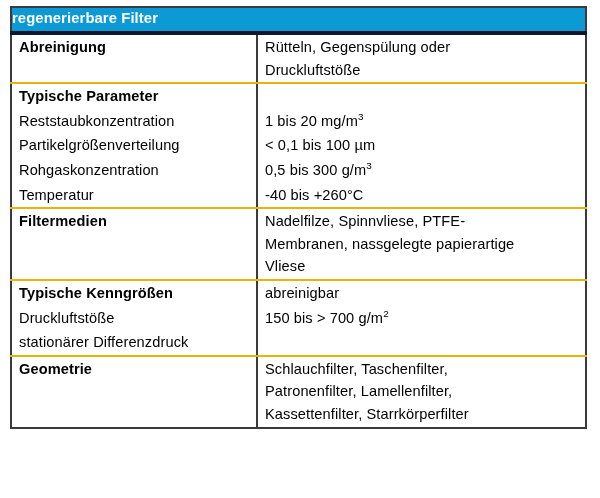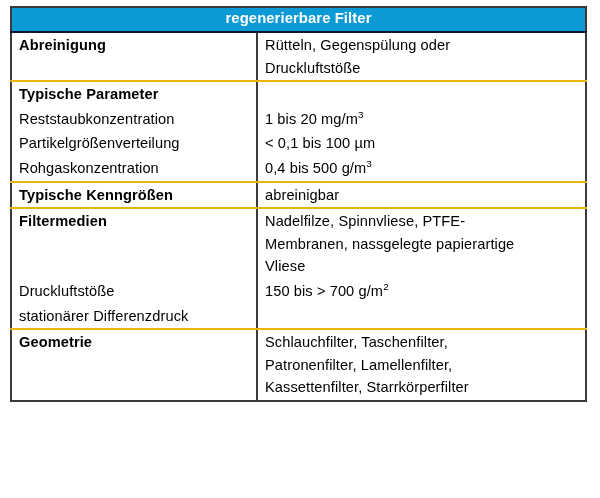--- a/index.html
+++ b/index.html
@@ -48,25 +48,25 @@
   .col-value  { width: auto; margin-top: 40px; }
 
   
   tr.sect-top > td { border-top: 2px solid #eab308; }
 
   
   .header-row td {
     background: #0b9ad6;
     color: #ffffff;
     font-weight: bold;
-    text-align: center;
+    text-align: left;
     font-size: 14.8px;
     line-height: 19px;
     padding: 1px 0 3px 0;
-    border-bottom: 2px solid #0f172a;
+    border-bottom: 4px solid #0f172a;
   }
 
   .bold { font-weight: bold; }
   sup { font-size: 0.68em; vertical-align: super; line-height: 0; }
   .v-pad-top { padding-top: 4px; }
 </style>
 </head>
 <body>
 
 <div class="page">
@@ -100,36 +100,40 @@
         <td class="col-value"><span>1 bis 20 mg/m</span><sup>3</sup></td>
       </tr>
 
       <tr>
         <td class="col-label">Partikelgrößenverteilung</td>
         <td class="col-value">&lt; 0,1 bis 100 µm</td>
       </tr>
 
       <tr>
         <td class="col-label">Rohgaskonzentration</td>
-        <td class="col-value"><span>0,4 bis 500 g/m</span><sup>3</sup></td>
+        <td class="col-value"><span>0,5 bis 300 g/m</span><sup>3</sup></td>
       </tr>
 
-
-      <tr class="sect-top">
-        <td class="col-label bold">Typische Kenngrößen</td>
-        <td class="col-value">abreinigbar</td>
+      <tr>
+        <td class="col-label">Temperatur</td>
+        <td class="col-value">-40 bis +260°C</td>
       </tr>
 
       <tr class="sect-top">
         <td class="col-label bold">Filtermedien</td>
         <td class="col-value">
           <div>Nadelfilze, Spinnvliese, PTFE-</div>
           <div>Membranen, nassgelegte papierartige</div>
           <div>Vliese</div>
         </td>
+      </tr>
+
+      <tr class="sect-top">
+        <td class="col-label bold">Typische Kenngrößen</td>
+        <td class="col-value">abreinigbar</td>
       </tr>
 
       <tr>
         <td class="col-label">Druckluftstöße</td>
         <td class="col-value"><span>150 bis &gt; 700 g/m</span><sup>2</sup></td>
       </tr>
 
 
 
       <tr>

